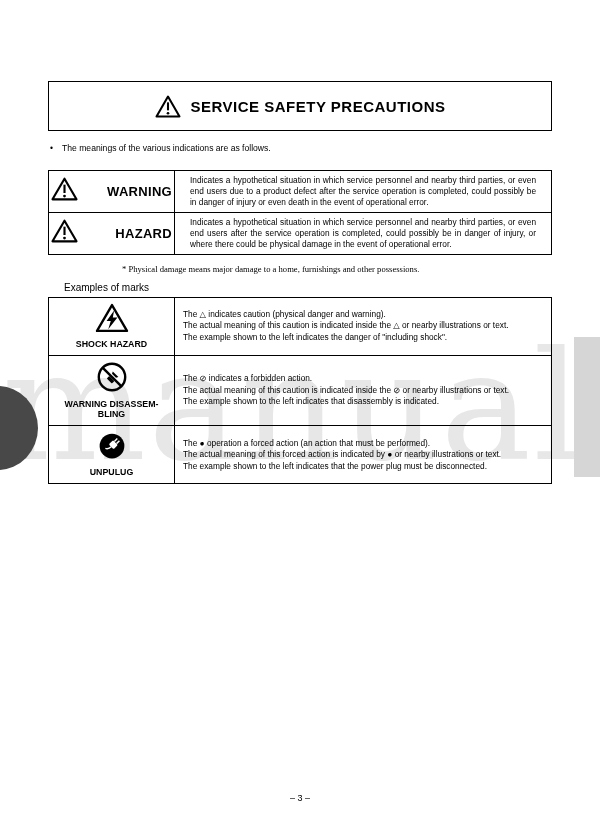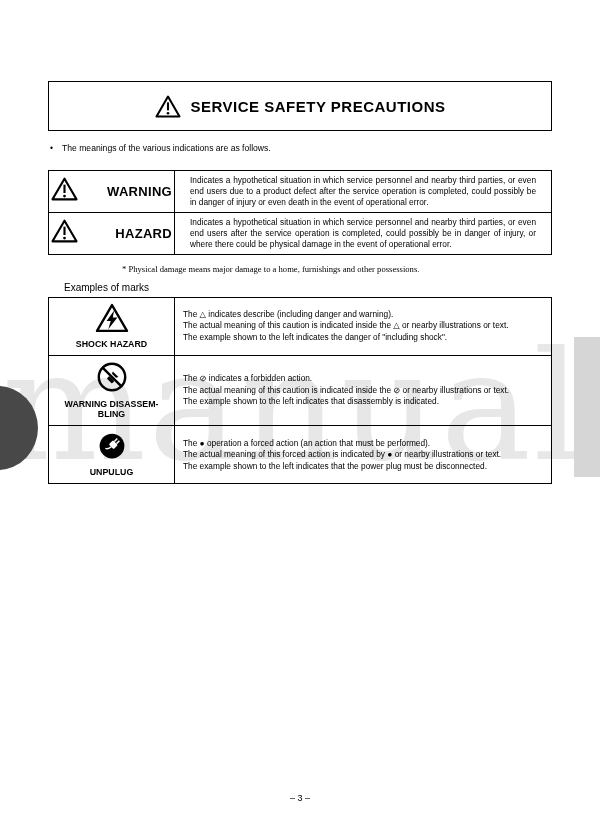--- a/index.html
+++ b/index.html
@@ -229,21 +229,21 @@
       <td class="mark-cell">
         <span class="mark-icon">
           <svg width="34" height="30" viewBox="0 0 40 36">
             <path d="M20 2.5 L38 33.5 L2 33.5 Z" fill="none" stroke="#000" stroke-width="2.8" stroke-linejoin="round"></path>
             <path d="M22.5 9 L13.5 21.5 L18.5 21.5 L15.5 31.5 L26.5 17.5 L21 17.5 Z" fill="#000"></path>
           </svg>
         </span>
         <div class="mark-label">SHOCK HAZARD</div>
       </td>
       <td class="mark-desc">
-        <span class="line">The △ indicates describe (including danger and warning).</span>
+        <span class="line">The △ indicates caution (physical danger and warning).</span>
         <span class="line">The actual meaning of this caution is indicated inside the △ or nearby illustrations or text.</span>
         <span class="line">The example shown to the left indicates the danger of "including shock".</span>
       </td>
     </tr>
 
     <tr>
       <td class="mark-cell">
         <span class="mark-icon">
           <svg width="32" height="32" viewBox="0 0 40 40">
             <circle cx="20" cy="20" r="16.5" fill="none" stroke="#000" stroke-width="3"></circle>

